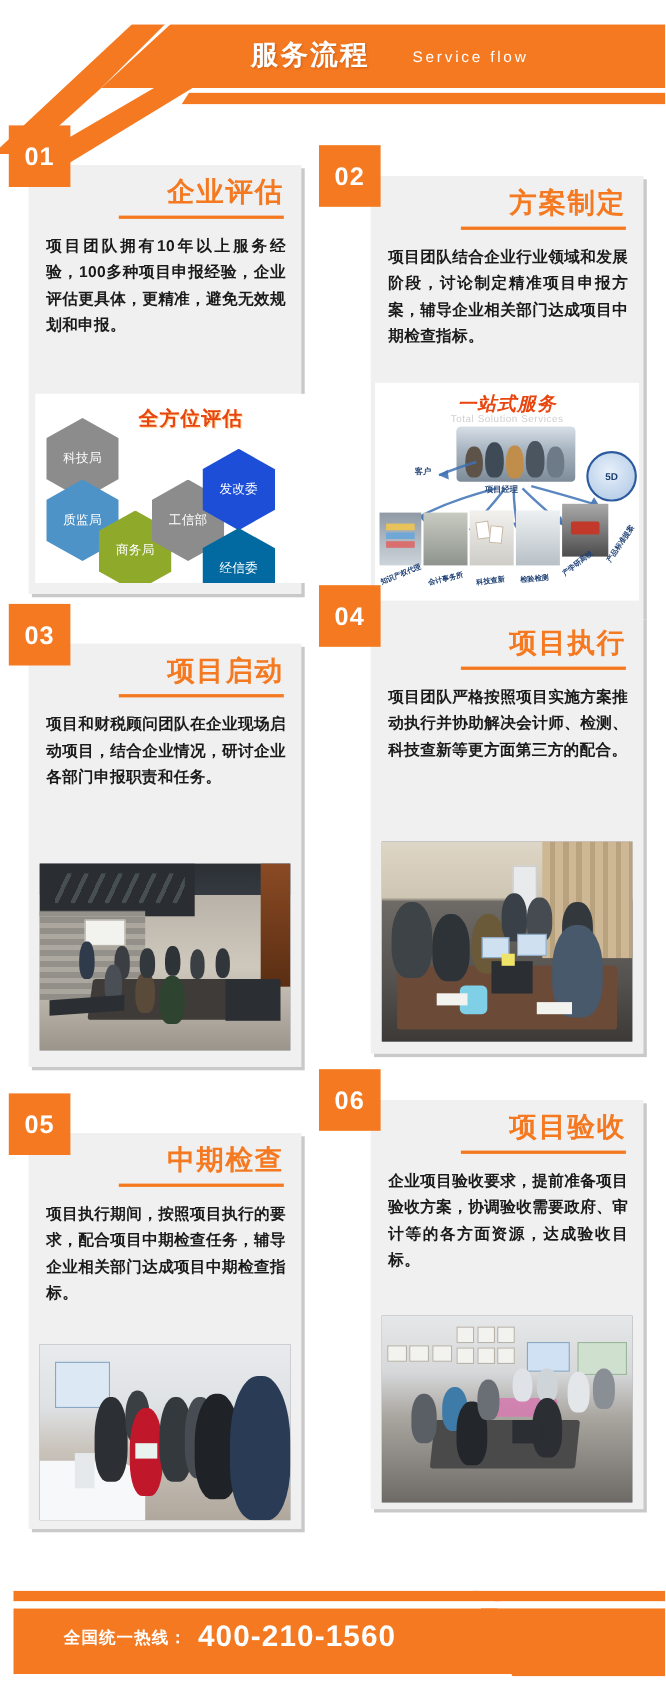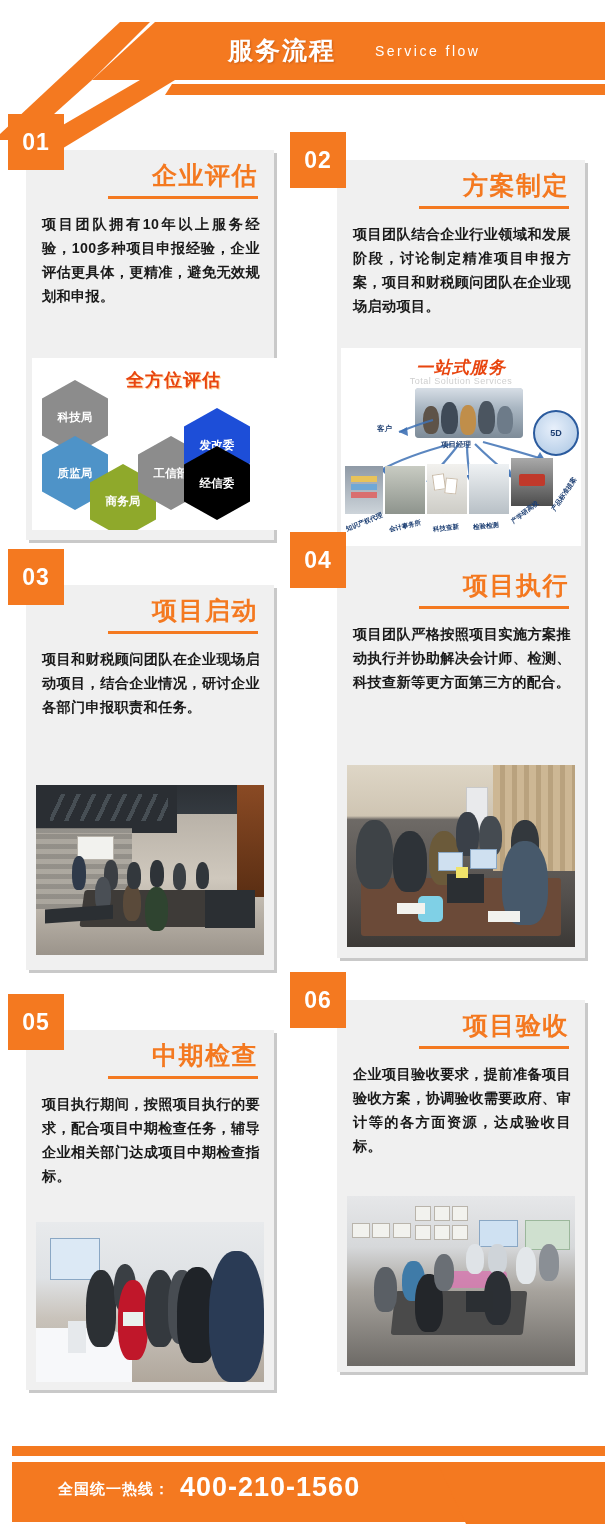--- a/index.html
+++ b/index.html
@@ -131,21 +131,21 @@
     background: #ffffff;
     overflow: hidden;
   }
   .hex {
     position: absolute;
     width: 66px; height: 74px;
     clip-path: polygon(50% 0%, 100% 25%, 100% 75%, 50% 100%, 0 75%, 0 25%);
     display: flex; align-items: center; justify-content: center;
     color: #ffffff;
     font-size: 11.5px;
-    font-weight: bold;
+    font-weight: normal;
     text-align: right;
     line-height: 14px;
     letter-spacing: .2px;
   }
   .hex-title {
     position: absolute;
     font-size: 18px;
     font-weight: bold;
     color: #E8450F;
     letter-spacing: 1px;
@@ -270,29 +270,29 @@
     <div class="card-underline" style="width:150px;"></div>
     <div class="card-body" style="top:62px;">项目团队拥有10年以上服务经验，100多种项目申报经验，企业评估更具体，更精准，避免无效规划和申报。</div>
 
     <div class="hexwrap" style="left:6px; top:208px; width:275px; height:172px;">
       <div class="hex-title" style="left:94px; top:10px;">全方位评估</div>
       <div class="hex" style="left:10px;  top:22px; background:#8C8C8C;">科技局</div>
       <div class="hex" style="left:10px;  top:78px; background:#4E93C8;">质监局</div>
       <div class="hex" style="left:58px;  top:106px; background:#8FA92B;">商务局</div>
       <div class="hex" style="left:106px; top:78px; background:#8C8C8C;">工信部</div>
       <div class="hex" style="left:152px; top:50px; background:#1d4ed8;">发改委</div>
-      <div class="hex" style="left:152px; top:88px; background:#000000;">经信委</div>
+      <div class="hex" style="left:152px; top:122px; background:#0369a1;">经信委</div>
     </div>
   </div>
 
   <div class="card right" style="left:337px; top:140px; width:248px; height:400px;margin-top:20px;">
     <div class="card-badge">02</div>
     <div class="card-title">方案制定</div>
     <div class="card-underline" style="width:150px;"></div>
-    <div class="card-body" style="top:62px;">项目团队结合企业行业领域和发展阶段，讨论制定精准项目申报方案，项目和财税顾问团队在企业现场启动项目。</div>
+    <div class="card-body" style="top:62px;">项目团队结合企业行业领域和发展阶段，讨论制定精准项目申报方案，辅导企业相关部门达成项目中期检查指标。</div>
 
     <div class="onestop" style="left:4px; top:188px; width:240px; height:198px;">
       <div class="onestop-title">一站式服务</div>
       <div class="onestop-sub">Total Solution Services</div>
 
       <div class="os-photo" style="left:74px; top:40px; width:108px; height:50px; border-radius:4px;">
         <div style="position:absolute;inset:0;background:linear-gradient(180deg,#d7dee6 0%,#a9b6c2 40%,#7d8b98 100%);"></div>
         <div class="blob" style="left:8px;top:18px;width:16px;height:28px;background:#5e5348;"></div>
         <div class="blob" style="left:26px;top:14px;width:17px;height:32px;background:#3f4a57;"></div>
         <div class="blob" style="left:45px;top:17px;width:16px;height:30px;background:#c08e4a;"></div>

